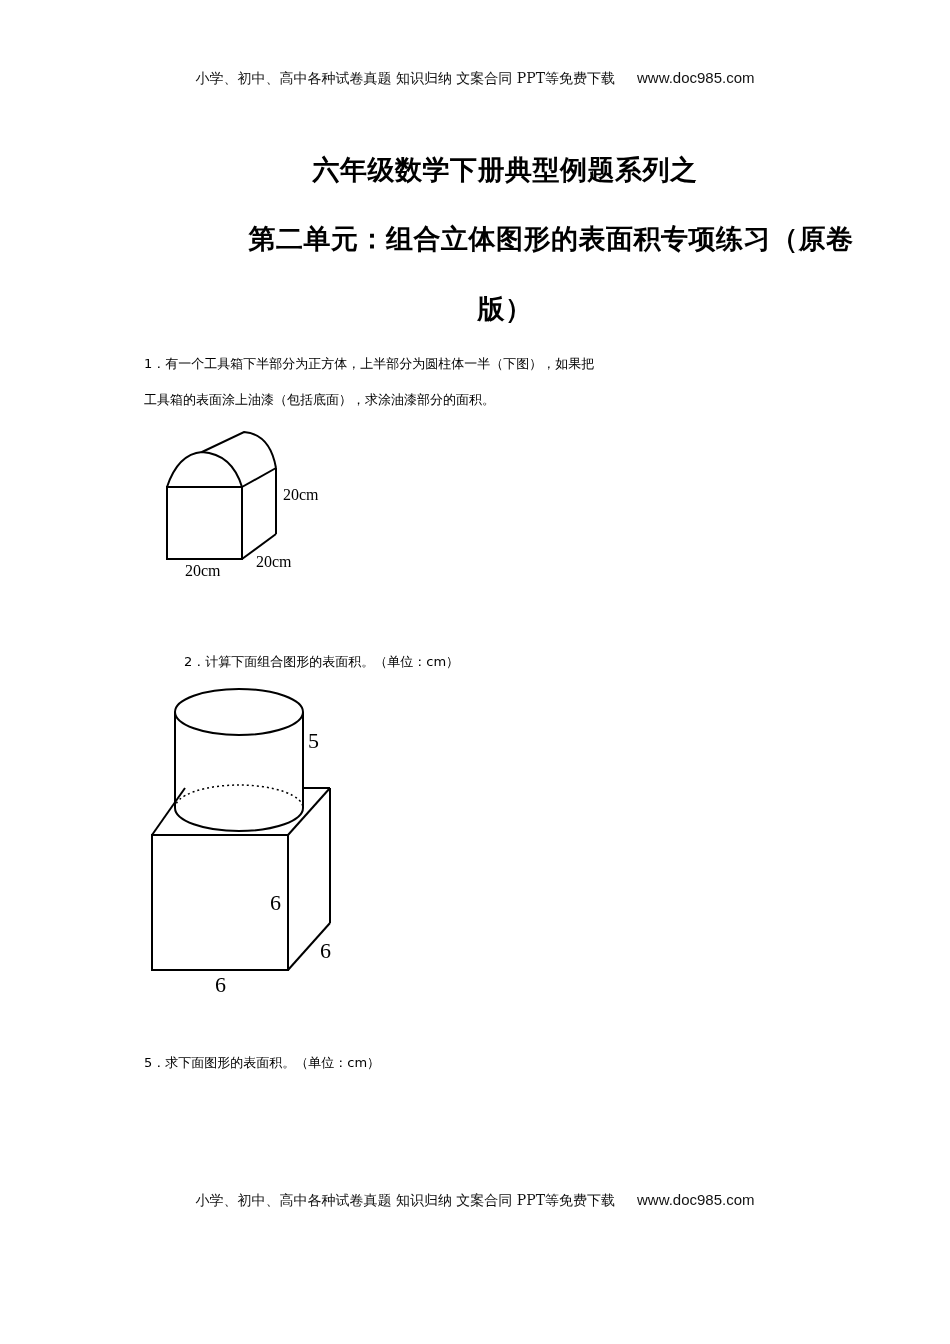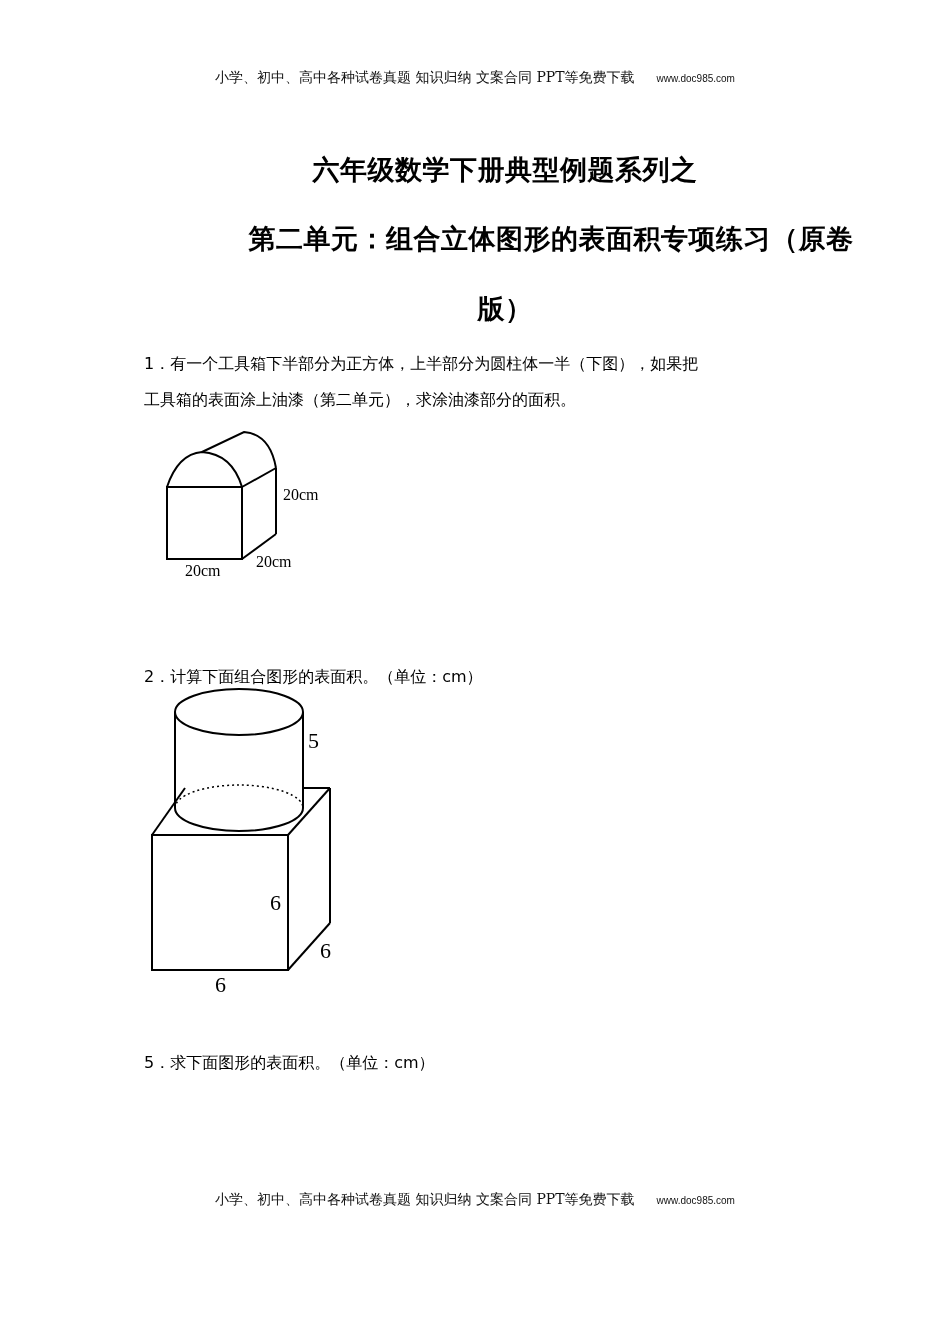--- a/index.html
+++ b/index.html
@@ -1,47 +1,47 @@
 <!DOCTYPE html>
 <html><head>
 <meta charset="utf-8">
 <style>
   html, body { margin: 0; padding: 0; background: #ffffff; }
   body { width: 950px; height: 1344px; position: relative; overflow: hidden; color: #000; font-family: "DejaVu Sans", sans-serif; }
   .header, .footer { position: absolute; left: 0; width: 950px; text-align: center; font-family: "DejaVu Serif", serif; font-size: 14px; color: #111; white-space: nowrap; }
   .header { top: 69px; }
   .footer { top: 1191px; }
-  .header .url, .footer .url { font-family: "Liberation Sans", sans-serif; font-size: 10px; margin-left: 22px; }
+  .header .url, .footer .url { font-family: "Liberation Sans", sans-serif; font-size: 15px; margin-left: 22px; }
   .title { position: absolute; left: 0; width: 950px; text-align: center; font-weight: bold; font-size: 27px; letter-spacing: 0.5px; padding-left: 30px; }
   .t1 { top: 152px; }
   .t2 { top: 221px; margin-left: 46px; }
   .t3 { top: 291px; }
-  .q { position: absolute; left: 144px; font-size: 16px; line-height: 36px; white-space: nowrap; }
+  .q { position: absolute; left: 144px; font-size: 13px; line-height: 36px; white-space: nowrap; }
   .q1 { top: 346px; }
-  .q2 { top: 659px; }
+  .q2 { top: 644px; margin-left: 40px; }
   .q3 { top: 1045px; }
   .fig { position: absolute; }
   .fig1 { left: 140px; top: 420px; }
   .fig2 { left: 140px; top: 675px; }
   .fig text { font-family: "Liberation Serif", serif; }
 </style>
 </head>
 <body>
 
 <div class="header">
   <span>小学、初中、高中各种试卷真题 知识归纳 文案合同 PPT等免费下载</span><span class="url">www.doc985.com</span>
 </div>
 
 <div class="title t1">六年级数学下册典型例题系列之</div>
 <div class="title t2">第二单元：组合立体图形的表面积专项练习（原卷</div>
 <div class="title t3">版）</div>
 
 <div class="q q1">
   <div>1．有一个工具箱下半部分为正方体，上半部分为圆柱体一半（下图），如果把</div>
-  <div>工具箱的表面涂上油漆（第二单元），求涂油漆部分的面积。</div>
+  <div>工具箱的表面涂上油漆（包括底面），求涂油漆部分的面积。</div>
 </div>
 
 <svg class="fig fig1" width="220" height="170" viewBox="0 0 220 170">
   <g fill="none" stroke="#000" stroke-width="2">
 
     <rect x="27" y="67" width="75" height="72"></rect>
 
     <path d="M27 67 Q38 34 62 32 Q92 34 102 67"></path>
 
     <path d="M62 32 L104 12 Q130 14 136 48"></path>

